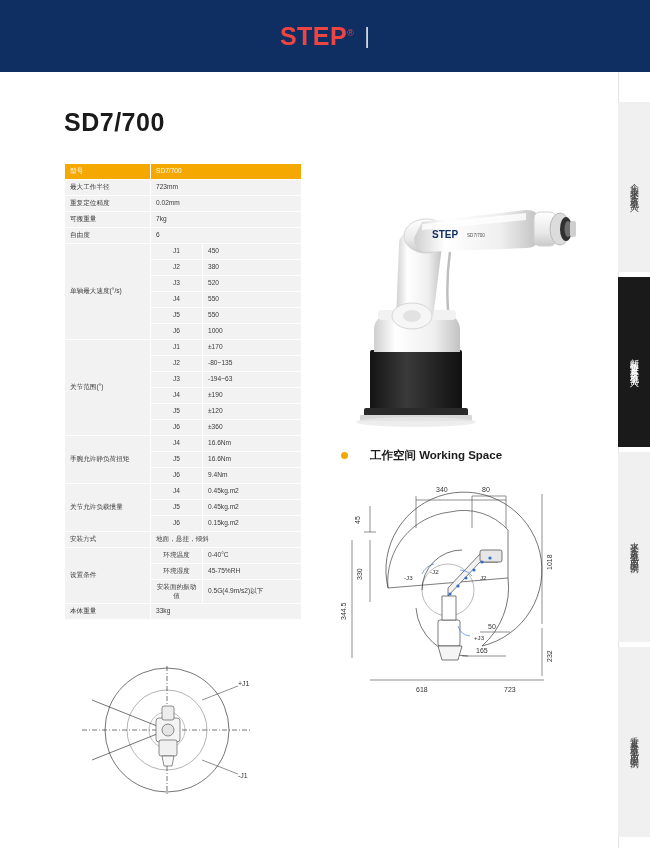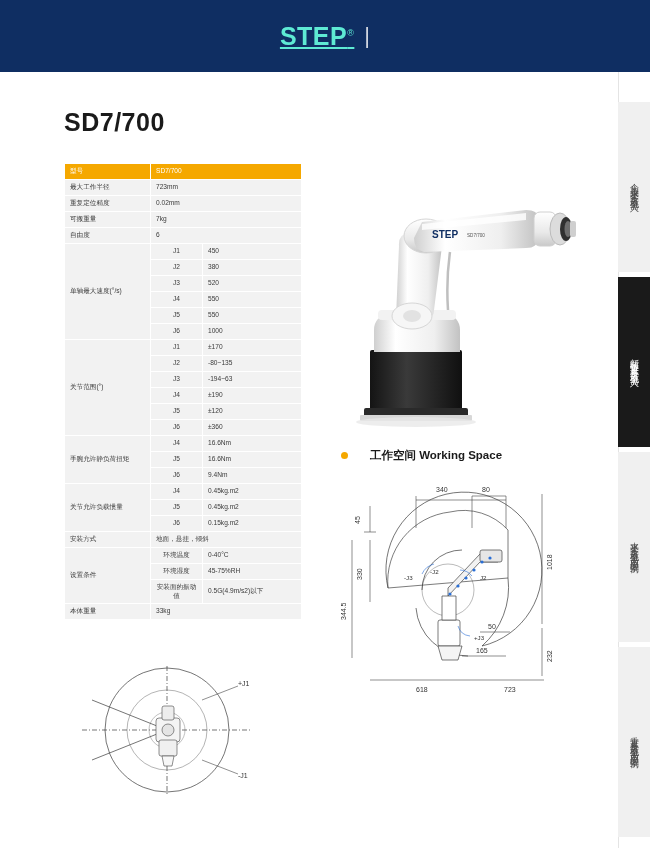--- a/index.html
+++ b/index.html
@@ -16,22 +16,22 @@
 
   
   .header {
     position: absolute; left: 0; top: 0;
     width: 650px; height: 72px;
     background: #0f2e62;
     display: flex; align-items: center; justify-content: center;
   }
   .logo-wrap { display: flex; align-items: center; gap: 10px; }
   .logo-step {
-    color: #5eead4; font-size: 25px; font-weight: bold;
-    letter-spacing: 0.5px; font-family: "Liberation Sans", sans-serif; text-decoration: underline;
+    color: #ef4444; font-size: 25px; font-weight: bold;
+    letter-spacing: 0.5px; font-family: "Liberation Sans", sans-serif;
   }
   .logo-reg { font-size: 9px; vertical-align: super; font-weight: normal; }
   .logo-sep { color: #ffffff; font-size: 22px; font-weight: 300; opacity: .8; }
   .logo-adtech {
     color: #ffffff; font-size: 25px; font-weight: bold;
     letter-spacing: 1px; border: 2px solid #ffffff;
     padding: 1px 8px 2px 8px; border-radius: 3px;
   }
 
   

